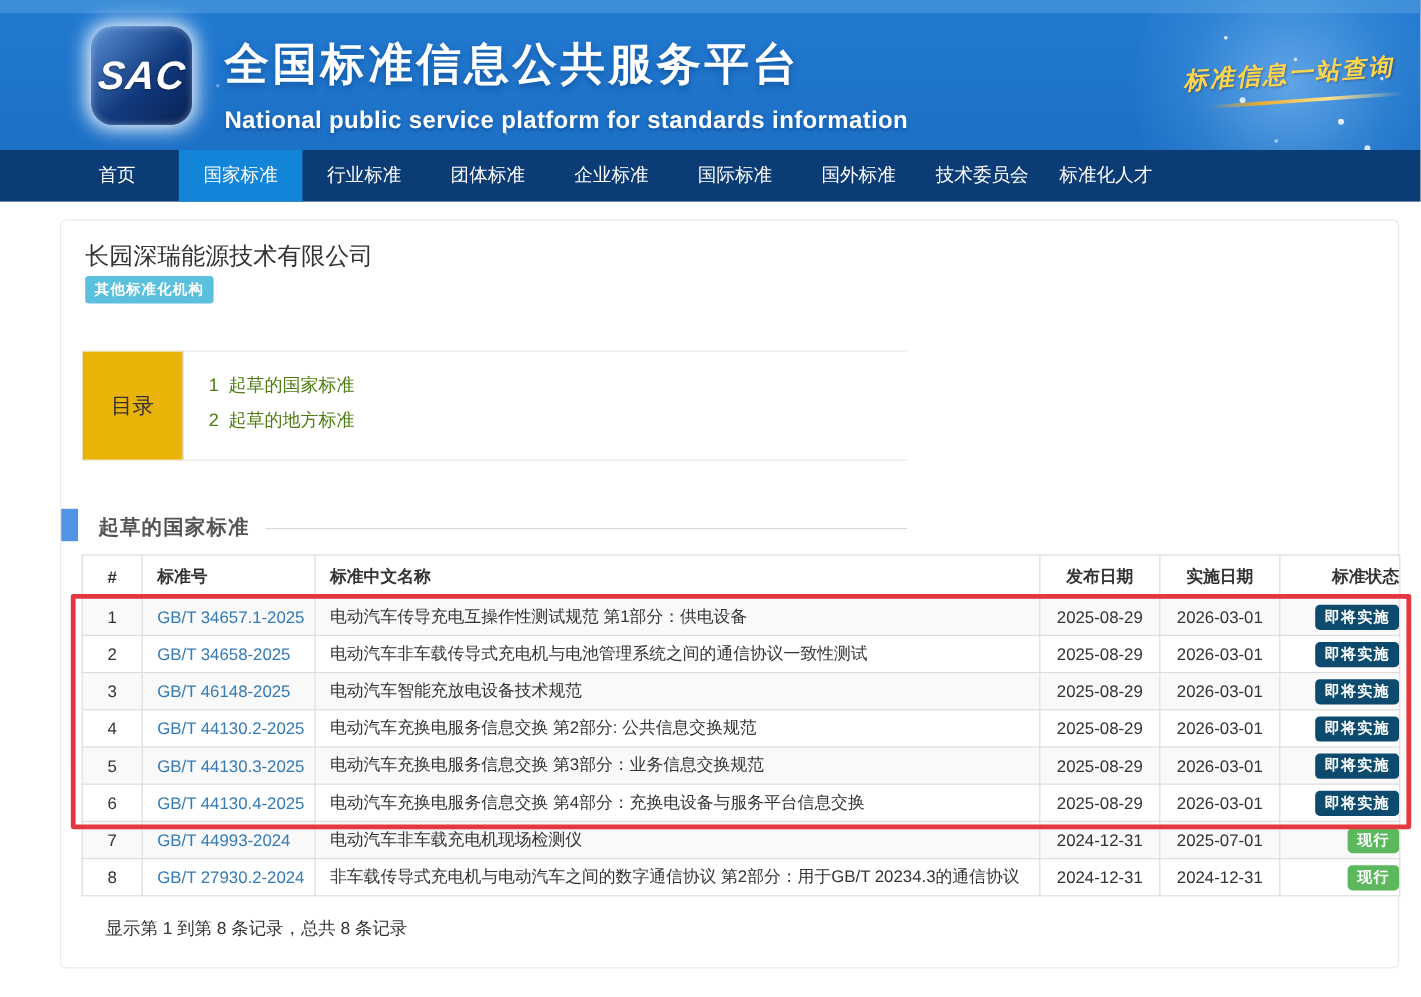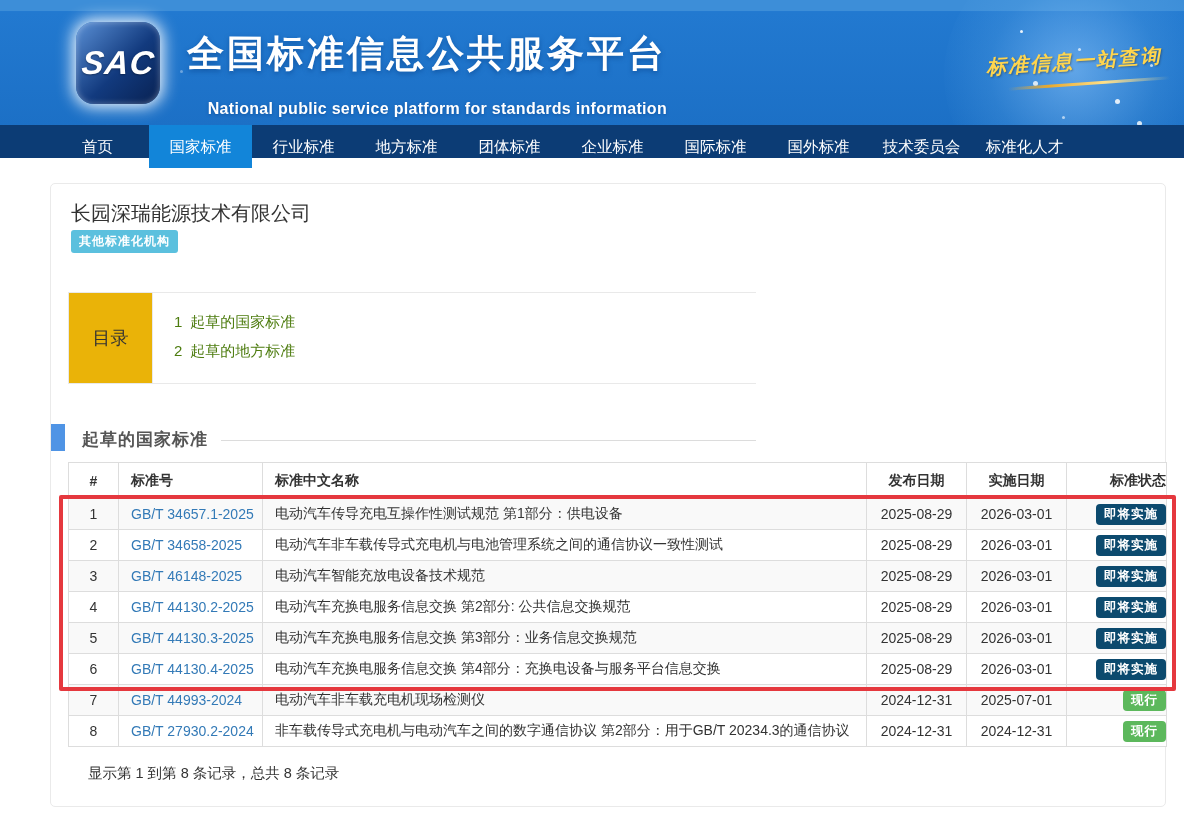--- a/index.html
+++ b/index.html
@@ -37,38 +37,38 @@
   .logo-text {
     color:#fff; font-weight:bold; font-size:33px; font-style:italic; letter-spacing:1px;
     transform:skewX(-6deg); text-shadow:0 1px 2px rgba(0,0,0,.35);
   }
   .title-block { position:absolute; left:187px; top:29px; }
   .site-title {
     color:#fff; font-size:37px; font-weight:bold; letter-spacing:3px;
     text-shadow:0 2px 5px rgba(6,60,130,0.55);
   }
   .site-subtitle {
-    margin-top:21px; color:#fff; font-size:16px; font-weight:bold; letter-spacing:0.3px;
+    margin-top:11px; color:#fff; font-size:20px; font-weight:bold; letter-spacing:0.3px;
     text-shadow:0 1px 3px rgba(6,60,130,0.5);
     text-align:right;
   }
   .slogan {
     position:absolute; right:22px; top:48px; color:#ffd54d; font-size:20px; font-weight:bold;
     font-style:italic; letter-spacing:2px; transform:rotate(-4deg);
     font-family:"DejaVu Serif","Liberation Serif",serif;
     text-shadow:1px 1px 2px rgba(40,20,0,0.35);
   }
   .slogan-underline {
     position:absolute; right:14px; top:82px; width:162px; height:3px; transform:rotate(-4deg);
     background:linear-gradient(90deg, rgba(240,183,58,0) 0%, #e8a92e 25%, #ffe089 60%, rgba(240,183,58,0) 100%);
   }
 
   
   .nav {
-    position:absolute; left:0; top:125px; width:1184px; height:33px; background:#0c3c75;
+    position:absolute; left:0; top:125px; width:1184px; height:43px; background:#0c3c75;
     display:flex; padding-left:46px;
   }
   .nav-item {
     width:103px; height:43px; line-height:43px; text-align:center; color:#fff;
     font-size:15.5px; cursor:pointer; white-space:nowrap;
   }
   .nav-item.active { background:#1285d9; }
 
   
   .card {
@@ -142,21 +142,20 @@
       <div class="site-subtitle">National public service platform  for standards information</div>
     </div>
     <div class="slogan">标准信息一站查询</div>
     <div class="slogan-underline"></div>
   </div>
 
   <div class="nav">
       <div class="nav-item">首页</div>
       <div class="nav-item active">国家标准</div>
       <div class="nav-item">行业标准</div>
-      <div class="nav-item">地方标准</div>
       <div class="nav-item">团体标准</div>
       <div class="nav-item">企业标准</div>
       <div class="nav-item">国际标准</div>
       <div class="nav-item">国外标准</div>
       <div class="nav-item">技术委员会</div>
       <div class="nav-item">标准化人才</div>
     </div>
 
   <div class="card">
     <div class="company-name">长园深瑞能源技术有限公司</div>

